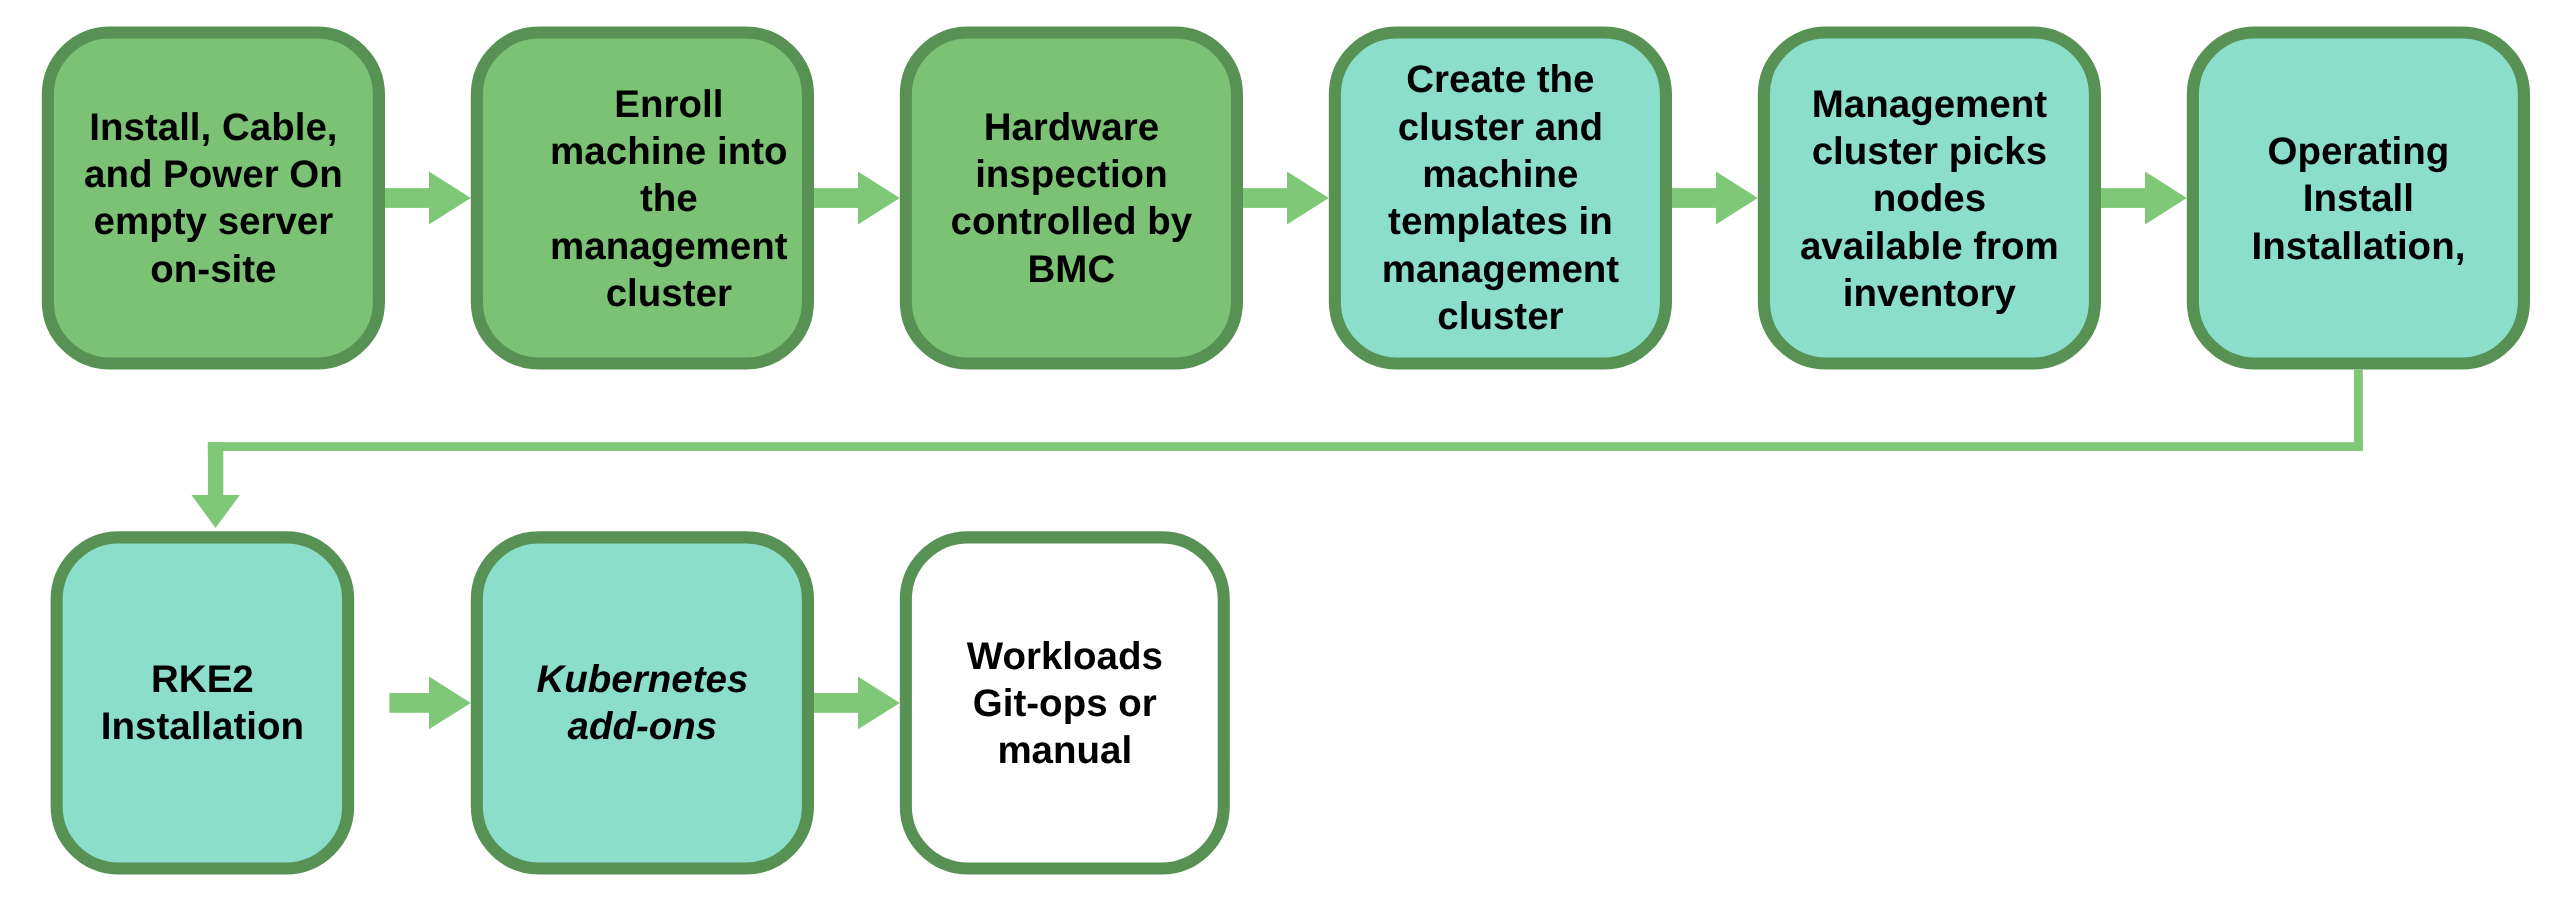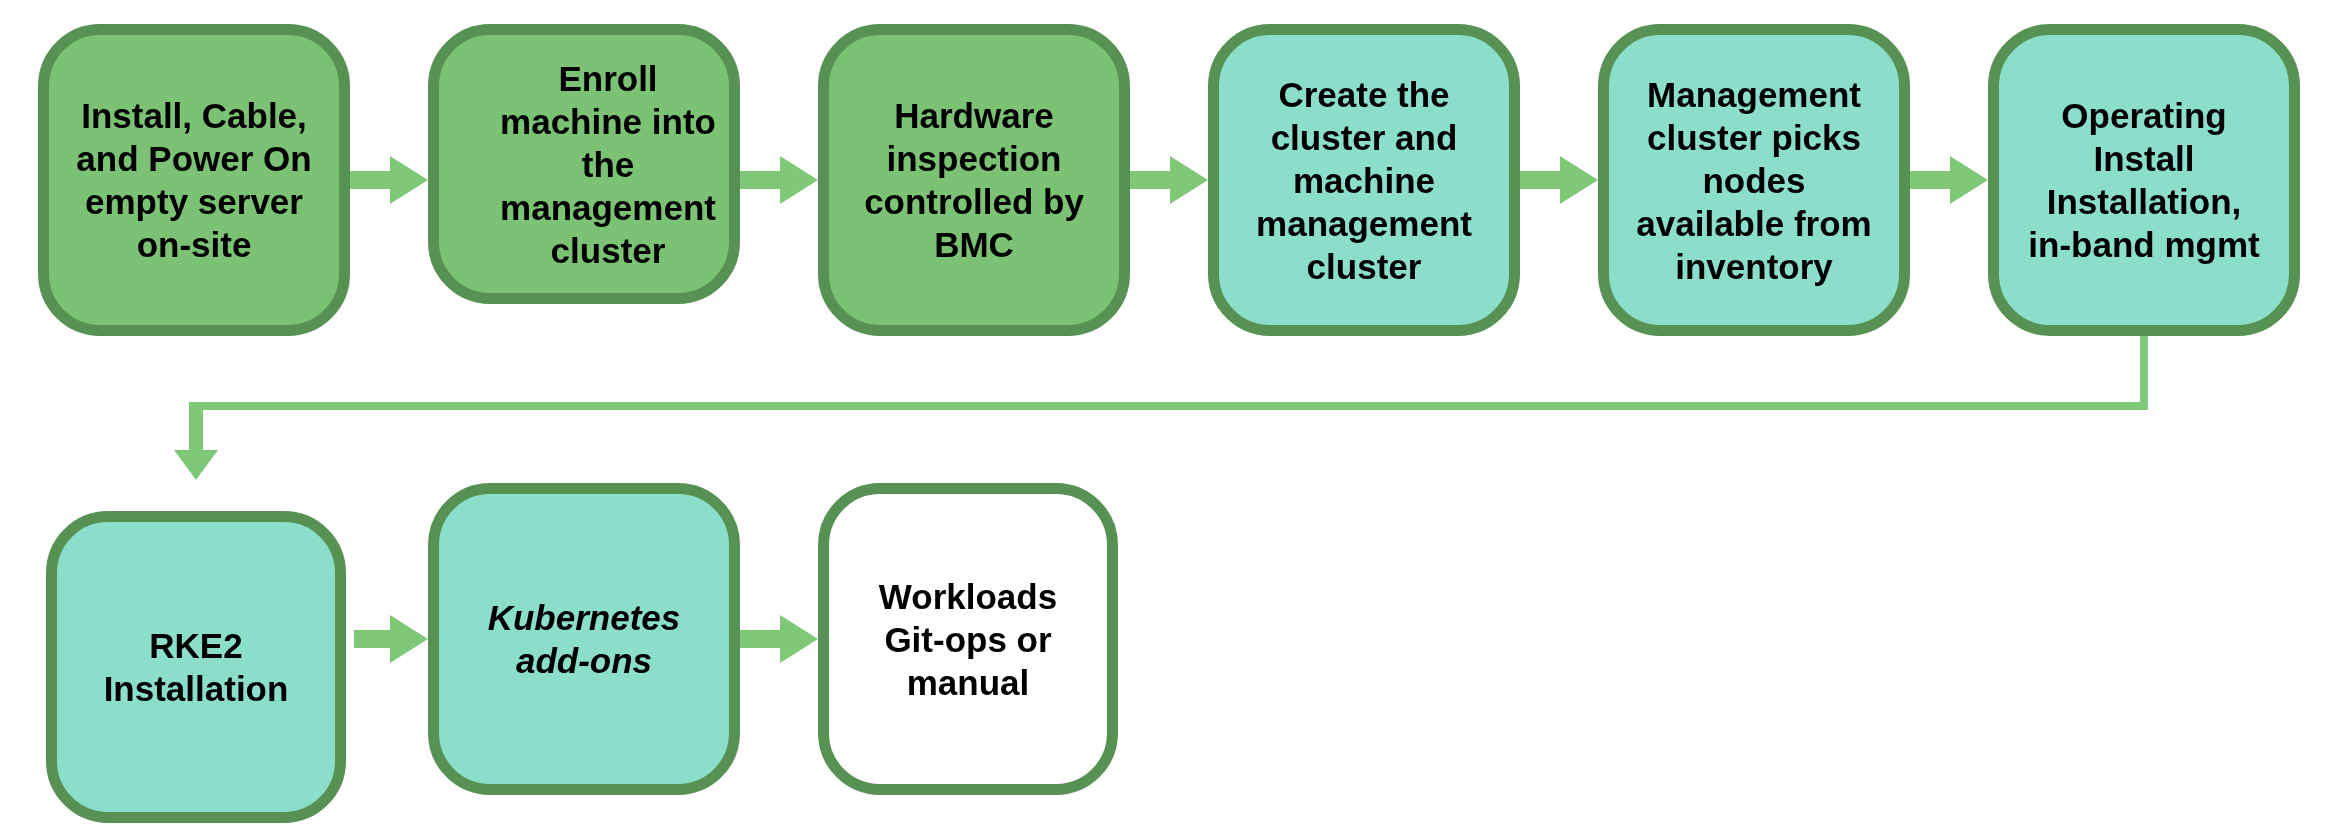--- a/index.html
+++ b/index.html
@@ -67,56 +67,56 @@
 
 <div class="canvas">
 
   <div class="node green" style="left:38px; top:24px; width:312px; height:312px;">
     <div class="line">Install, Cable,</div>
     <div class="line">and Power On</div>
     <div class="line">empty server</div>
     <div class="line">on-site</div>
   </div>
 
-  <div class="node green" style="left:428px; top:24px; width:312px; height:280px;padding-left:48px;">
+  <div class="node green" style="left:428px; top:24px; width:312px; height:312px;padding-left:48px;">
     <div class="line">Enroll</div>
     <div class="line">machine into</div>
     <div class="line">the</div>
     <div class="line">management</div>
     <div class="line">cluster</div>
   </div>
 
   <div class="node green" style="left:818px; top:24px; width:312px; height:312px;">
     <div class="line">Hardware</div>
     <div class="line">inspection</div>
     <div class="line">controlled by</div>
     <div class="line">BMC</div>
   </div>
 
   <div class="node teal" style="left:1208px; top:24px; width:312px; height:312px;">
     <div class="line">Create the</div>
     <div class="line">cluster and</div>
     <div class="line">machine</div>
+    <div class="line">templates in</div>
     <div class="line">management</div>
     <div class="line">cluster</div>
   </div>
 
   <div class="node teal" style="left:1598px; top:24px; width:312px; height:312px;">
     <div class="line">Management</div>
     <div class="line">cluster picks</div>
     <div class="line">nodes</div>
     <div class="line">available from</div>
     <div class="line">inventory</div>
   </div>
 
   <div class="node teal" style="left:1988px; top:24px; width:312px; height:312px;">
     <div class="line">Operating</div>
     <div class="line">Install</div>
     <div class="line">Installation,</div>
-    <div class="line">in-band mgmt</div>
   </div>
 
   <div class="harrow" style="left:350px; top:156px; width:78px;">
     <i class="shaft"></i>
       <i class="head"></i>
   </div>
   <div class="harrow" style="left:740px; top:156px; width:78px;">
     <i class="shaft"></i>
       <i class="head"></i>
   </div>
@@ -131,21 +131,21 @@
   <div class="harrow" style="left:1910px; top:156px; width:78px;">
     <i class="shaft"></i>
       <i class="head"></i>
   </div>
 
   <div class="conn" style="left:2140px; top:336px; width:8px; height:74px;"></div>
   <div class="conn" style="left:189px; top:402px; width:1959px; height:8px;"></div>
   <div class="conn" style="left:189px; top:402px; width:14px; height:50px;"></div>
   <div class="down-head" style="left:174px; top:450px;"></div>
 
-  <div class="node teal" style="left:46px; top:483px; width:300px; height:312px;margin-top:28px;">
+  <div class="node teal" style="left:46px; top:483px; width:276px; height:312px;">
     <div class="line">RKE2</div>
     <div class="line">Installation</div>
   </div>
 
   <div class="node teal" style="left:428px; top:483px; width:312px; height:312px;font-style:italic;">
     <div class="line">Kubernetes</div>
     <div class="line">add-ons</div>
   </div>
 
   <div class="node white" style="left:818px; top:483px; width:300px; height:312px;">

